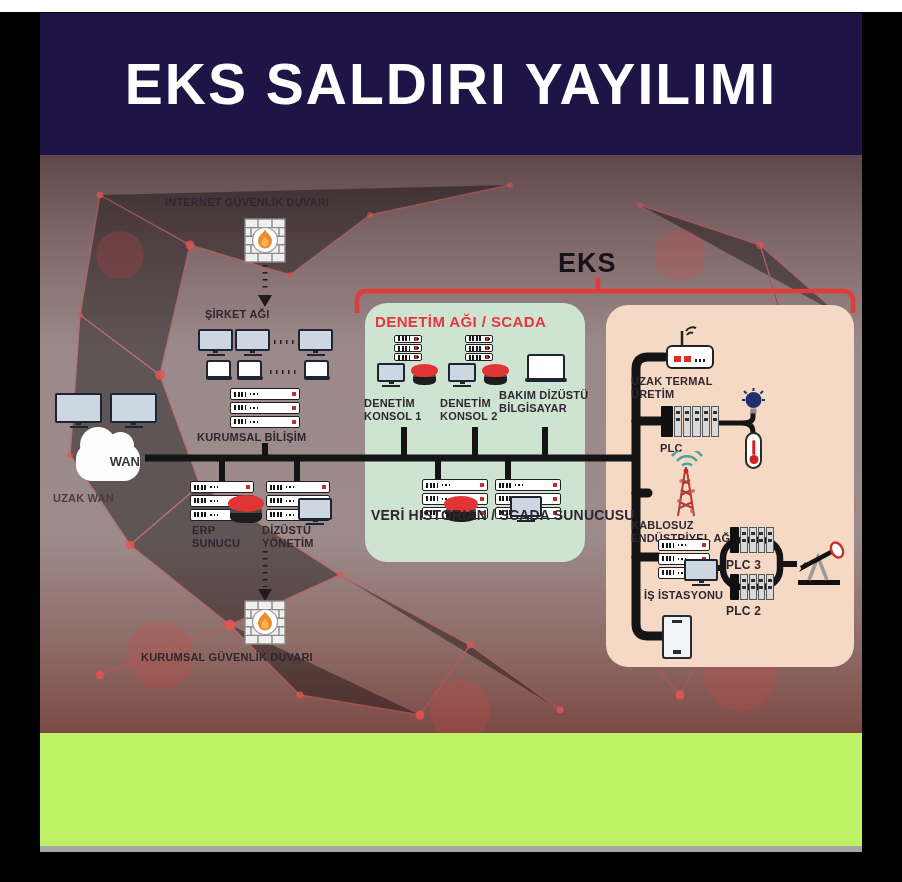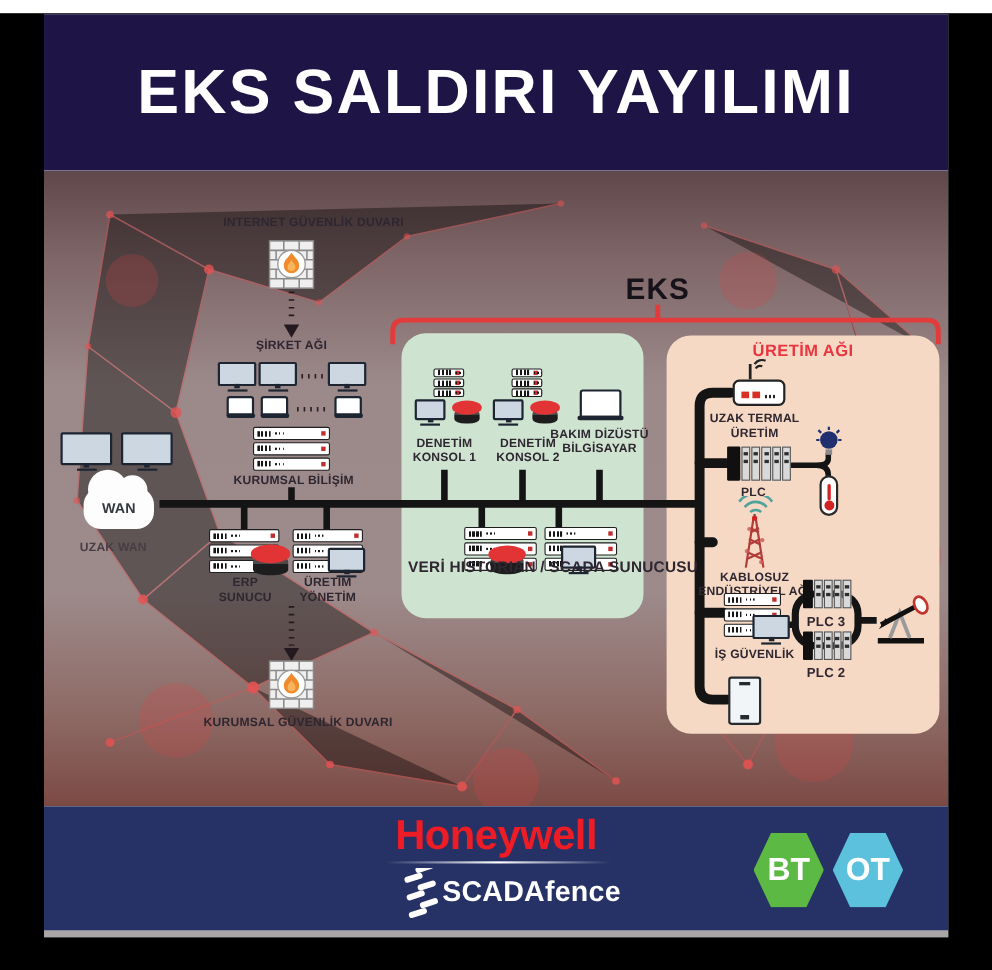--- a/index.html
+++ b/index.html
@@ -3,31 +3,31 @@
 <meta charset="utf-8">
 <style>
   :root{
     --header_bg:#1e1546; --footer_bg:#263165; --accent_red:#e8353f; --bracket_red:#e23b3b;
     --honeywell_red:#ee1c25; --bt_green:#5cb944; --ot_teal:#5bc1dd; --line_black:#141414;
     --scada_box:#cfe4d0; --uretim_box:#f6d9c4; --db_red:#e23434;
   }
   *{margin:0;padding:0;box-sizing:border-box}
   html,body{width:902px;height:882px;background:#000;font-family:"Liberation Sans","DejaVu Sans",sans-serif;overflow:hidden}
   .topstrip{position:absolute;left:0;top:0;width:902px;height:12px;background:#fff}
-  .card{position:absolute;left:40px;top:13px;width:822px;height:839px;background:#e5e5e5}
+  .card{position:absolute;left:40px;top:13px;width:822px;height:839px;background:#bef264}
   .header{position:absolute;left:0;top:0;width:822px;height:142px;background:var(--header_bg,#1e1546);display:flex;align-items:center;justify-content:center}
   .header h1{color:#fff;font-size:57px;font-weight:bold;letter-spacing:2px;white-space:nowrap}
   .diagram{position:absolute;left:0;top:142px;width:822px;height:578px;overflow:hidden}
   .plexus{position:absolute;left:0;top:0;z-index:0}
   .zonebox{position:absolute;border-radius:22px;z-index:1}
   .scada-box{left:325px;top:148px;width:220px;height:259px;background:var(--scada_box,#cfe4d0)}
   .uretim-box{left:566px;top:150px;width:248px;height:362px;background:var(--uretim_box,#f6d9c4)}
   .connectors{position:absolute;left:0;top:0;z-index:2}
   .ico,.lbl{position:absolute;z-index:3}
-  .lbl{font-weight:bold;font-size:11px;line-height:1.2;color:#2e2630;text-align:center;letter-spacing:.2px}
+  .lbl{font-weight:bold;font-size:11px;line-height:1.2;color:#2e2630;letter-spacing:.2px}
   .nowrap{white-space:nowrap}
   .red-title{color:var(--accent_red,#e8353f);font-size:15px;letter-spacing:.4px}
   .eks-lbl{font-size:27px;color:#161219;letter-spacing:1px}
   .gray-lbl{color:#473d44}
   
   .mon{background:#cdd7e2;border:2.5px solid #1c2531;border-radius:2px}
   .mon::after{content:"";position:absolute;left:50%;transform:translateX(-50%);top:100%;width:18px;height:7px;
     background:linear-gradient(#1c2531,#1c2531) 50% 0/5px 4px no-repeat,linear-gradient(#1c2531,#1c2531) 50% 100%/18px 2.5px no-repeat}
   
   .lap{background:#fff;border:2px solid #1c2531;border-radius:3px 3px 0 0}
@@ -52,21 +52,21 @@
   .plc-sm .plc-h{width:9px}
   
   .thermo{background:#fff;border:2.5px solid #2a2a2a;border-radius:9px}
   .thermo::before{content:"";position:absolute;left:50%;transform:translateX(-50%);top:6px;bottom:12px;width:3.5px;background:#d32222;border-radius:2px}
   .thermo::after{content:"";position:absolute;left:50%;transform:translateX(-50%);bottom:3px;width:9px;height:9px;background:#d32222;border-radius:50%}
   
   .phone{background:#f2f5f7;border:2.5px solid #262b31;border-radius:3px}
   .phone::before{content:"";position:absolute;left:50%;transform:translateX(-50%);top:3px;width:10px;height:3px;background:#262b31}
   .phone::after{content:"";position:absolute;left:50%;transform:translateX(-50%);bottom:3px;width:8px;height:4px;background:#262b31}
   
-  .cloud{background:#fdfdfd;border-radius:16px;display:flex;align-items:flex-end;justify-content:center}
+  .cloud{background:#fdfdfd;border-radius:16px;display:flex;align-items:flex-end;justify-content:flex-end}
   .cloud::before{content:"";position:absolute;left:4px;top:-16px;width:36px;height:36px;background:#fdfdfd;border-radius:50%}
   .cloud::after{content:"";position:absolute;right:6px;top:-11px;width:27px;height:27px;background:#fdfdfd;border-radius:50%}
   .cloud span{position:relative;z-index:1;font-weight:bold;font-size:13px;color:#33393f;padding-bottom:12px}
   
   .footer{position:absolute;left:0;top:720px;width:822px;height:113px;background:var(--footer_bg,#263165);overflow:hidden}
   .hw{position:absolute;left:0;top:6px;width:100%;text-align:center;font-size:38px;font-weight:bold;color:var(--honeywell_red,#ee1c25);letter-spacing:-.5px}
   .sep{position:absolute;left:310px;top:50px;width:205px;height:2px;background:linear-gradient(90deg,rgba(255,255,255,0),#fff 50%,rgba(255,255,255,0))}
   .sf-text{position:absolute;left:362px;top:62px;font-size:26px;font-weight:bold;color:#fff;letter-spacing:.2px}
   .hex{position:absolute;width:64px;height:68px;display:flex;align-items:center;justify-content:center;color:#fff;font-size:29px;font-weight:bold;clip-path:polygon(25% 0,75% 0,100% 50%,75% 100%,25% 100%,0 50%)}
   .hex-bt{left:645px;top:24px;background:var(--bt_green,#5cb944)}
@@ -210,35 +210,36 @@
     </div>
     <div class="ico db" style="left:188px;top:340px;width:36px;height:28px"></div>
     <div class="lbl" style="left:152px;top:369px;width:62px">ERP SUNUCU</div>
 
     <div class="ico stack" style="left:226px;top:326px;width:64px;height:40px">
       <div class="srv"></div>
         <div class="srv"></div>
         <div class="srv"></div>
     </div>
     <div class="ico mon" style="left:258px;top:343px;width:34px;height:22px"></div>
-    <div class="lbl" style="left:222px;top:369px;width:72px">ÜRETİM YÖNETİM</div>
+    <div class="lbl" style="left:222px;top:369px;width:72px">DİZÜSTÜ YÖNETİM</div>
 
     <svg class="ico" style="left:204px;top:445px" width="42" height="45" viewBox="0 0 42 45">
       <g fill="#efefef" stroke="#8a8a8a" stroke-width="1.4">
         <rect x="1" y="1" width="40" height="43"></rect>
         <path d="M1 9.6 H41 M1 18.2 H41 M1 26.8 H41 M1 35.4 H41 M14 1 V9.6 M28 1 V9.6 M7 9.6 V18.2 M21 9.6 V18.2 M35 9.6 V18.2 M14 18.2 V26.8 M28 18.2 V26.8 M7 26.8 V35.4 M21 26.8 V35.4 M35 26.8 V35.4 M14 35.4 V44 M28 35.4 V44"></path>
       </g>
       <circle cx="21" cy="22" r="12.5" fill="#fff" stroke="#9a9a9a" stroke-width="1.2"></circle>
       <path d="M21 11.5 C24 16.5 28 18 28 23.5 A7 7 0 1 1 14 23.5 C14 18 18 16.5 21 11.5 Z" fill="#ef8b2d"></path>
       <path d="M21 18.5 C22.6 21.2 24.6 22 24.6 24.8 A3.6 3.6 0 1 1 17.4 24.8 C17.4 22 19.4 21.2 21 18.5 Z" fill="#f7b45a"></path>
     </svg>
     <div class="lbl nowrap" style="left:101px;top:496px;width:260px">KURUMSAL GÜVENLİK DUVARI</div>
 
     <div class="lbl eks-lbl nowrap" style="left:518px;top:92px;width:80px">EKS</div>
 
+    <div class="lbl red-title nowrap" style="left:335px;top:158px;width:200px">DENETİM AĞI / SCADA</div>
 
     <div class="ico stack" style="left:354px;top:180px;width:28px;height:26px">
       <div class="srv"></div>
         <div class="srv"></div>
         <div class="srv"></div>
     </div>
     <div class="ico mon" style="left:337px;top:208px;width:28px;height:19px"></div>
     <div class="ico db" style="left:371px;top:209px;width:27px;height:21px"></div>
     <div class="lbl" style="left:324px;top:242px;width:80px">DENETİM KONSOL 1</div>
 
@@ -261,21 +262,20 @@
     </div>
     <div class="ico db" style="left:404px;top:341px;width:34px;height:26px"></div>
     <div class="ico stack" style="left:455px;top:324px;width:66px;height:40px">
       <div class="srv"></div>
         <div class="srv"></div>
         <div class="srv"></div>
     </div>
     <div class="ico mon" style="left:470px;top:341px;width:32px;height:21px"></div>
     <div class="lbl nowrap" style="left:331px;top:352px;width:210px;font-size:14px">VERİ HISTORIAN / SCADA SUNUCUSU</div>
 
-    <div class="lbl red-title nowrap" style="left:590px;top:156px;width:200px">ÜRETİM AĞI</div>
 
     <svg class="ico" style="left:636px;top:168px" width="26" height="22" viewBox="0 0 26 22">
       <path d="M6 22 V8" stroke="#222" stroke-width="2.5"></path>
       <path d="M10 8 A8 8 0 0 1 20 5 M11 12 A5 5 0 0 1 17 10" stroke="#222" stroke-width="2" fill="none"></path>
     </svg>
     <div class="ico router" style="left:626px;top:190px;width:48px;height:24px"></div>
     <div class="lbl" style="left:591px;top:220px;width:110px">UZAK TERMAL ÜRETİM</div>
 
     <div class="ico plcrack" style="left:621px;top:251px;width:58px;height:31px">
       <div class="plc-h"></div>
@@ -316,21 +316,21 @@
       </g>
     </svg>
     <div class="lbl" style="left:591px;top:364px;width:110px">KABLOSUZ ENDÜSTRİYEL AĞI</div>
 
     <div class="ico stack" style="left:618px;top:384px;width:52px;height:40px">
       <div class="srv"></div>
         <div class="srv"></div>
         <div class="srv"></div>
     </div>
     <div class="ico mon" style="left:644px;top:404px;width:34px;height:22px"></div>
-    <div class="lbl" style="left:604px;top:434px;width:84px">İŞ GÜVENLİK</div>
+    <div class="lbl" style="left:604px;top:434px;width:84px">İŞ İSTASYONU</div>
 
     <div class="ico plcrack plc-sm" style="left:690px;top:372px;width:44px;height:26px">
       <div class="plc-h"></div>
         <div class="plc-m"></div>
         <div class="plc-m"></div>
         <div class="plc-m"></div>
         <div class="plc-m"></div>
     </div>
     <div class="lbl nowrap" style="left:686px;top:403px;width:50px;font-size:12px">PLC 3</div>
     <div class="ico plcrack plc-sm" style="left:690px;top:419px;width:44px;height:26px">
@@ -346,36 +346,15 @@
       <rect x="5" y="41" width="42" height="5" fill="#111"></rect>
       <path d="M16 41 L25 18 L34 41" stroke="#9a9a9a" stroke-width="3.5" fill="none"></path>
       <path d="M8 29 L44 10" stroke="#111" stroke-width="4.5"></path>
       <path d="M6 33 L12 23 L16 27 Z" fill="#111"></path>
       <ellipse cx="44" cy="11" rx="5.5" ry="8" transform="rotate(-28 44 11)" fill="#fff" stroke="#c4342e" stroke-width="2.4"></ellipse>
     </svg>
 
     <div class="ico phone" style="left:622px;top:460px;width:30px;height:44px"></div>
   </div>
 
-  <div class="footer">
-    <div class="hw">Honeywell</div>
-    <div class="sep"></div>
-    <svg style="position:absolute;left:325px;top:56px" width="34" height="48" viewBox="0 0 34 48">
-      <g fill="#fff">
-        <rect x="12" y="0" width="17" height="5.5" rx="2.75" transform="rotate(-18 12 0)"></rect>
-        <rect x="2" y="9" width="17" height="5.5" rx="2.75" transform="rotate(-18 2 9)"></rect>
-        <rect x="14" y="16" width="17" height="5.5" rx="2.75" transform="rotate(-18 14 16)"></rect>
-        <rect x="4" y="25" width="17" height="5.5" rx="2.75" transform="rotate(-18 4 25)"></rect>
-        <rect x="16" y="32" width="17" height="5.5" rx="2.75" transform="rotate(-18 16 32)"></rect>
-        <rect x="6" y="41" width="17" height="5.5" rx="2.75" transform="rotate(-18 6 41)"></rect>
-      </g>
-    </svg>
-    <div class="sf-text">SCADAfence</div>
-    <div class="hex hex-bt">
-        <span>BT</span>
-      </div>
-    <div class="hex hex-ot">
-        <span>OT</span>
-      </div>
-  </div>
 
   <div class="graystrip"></div>
 </div>
 
 </body></html>

